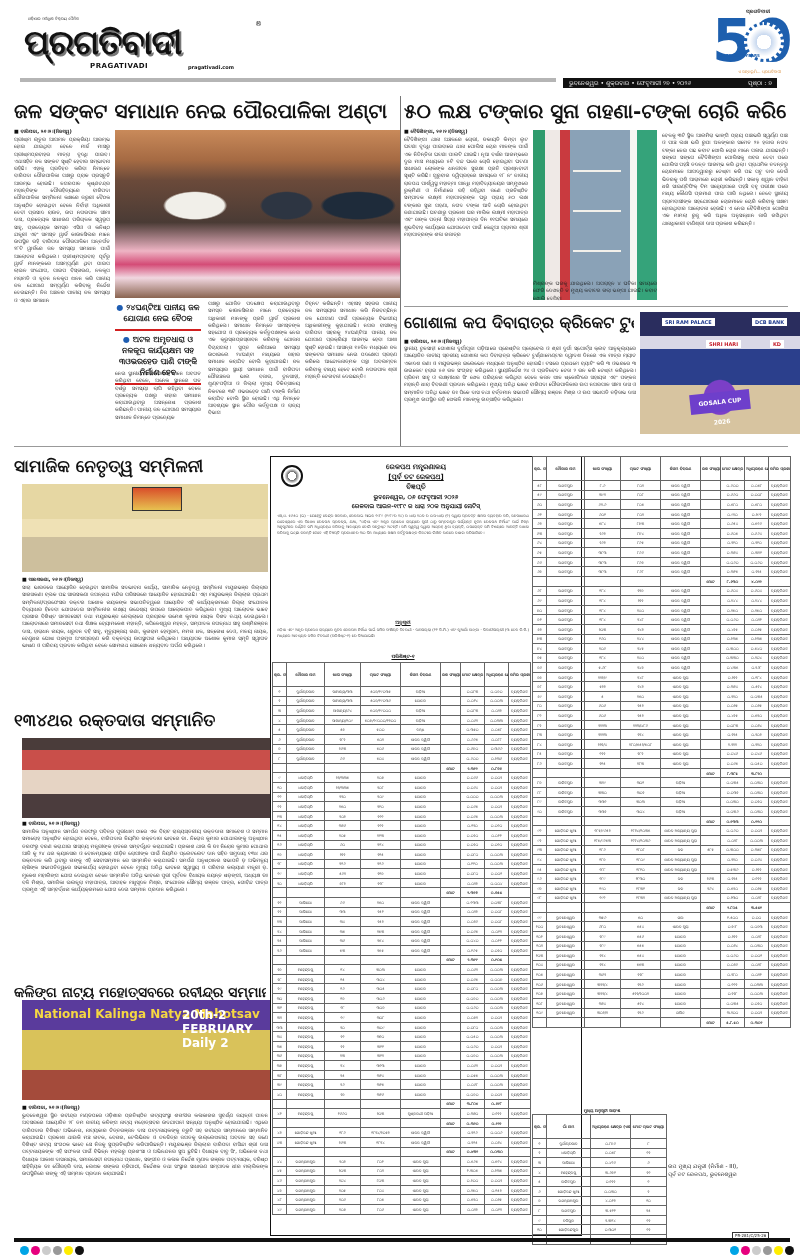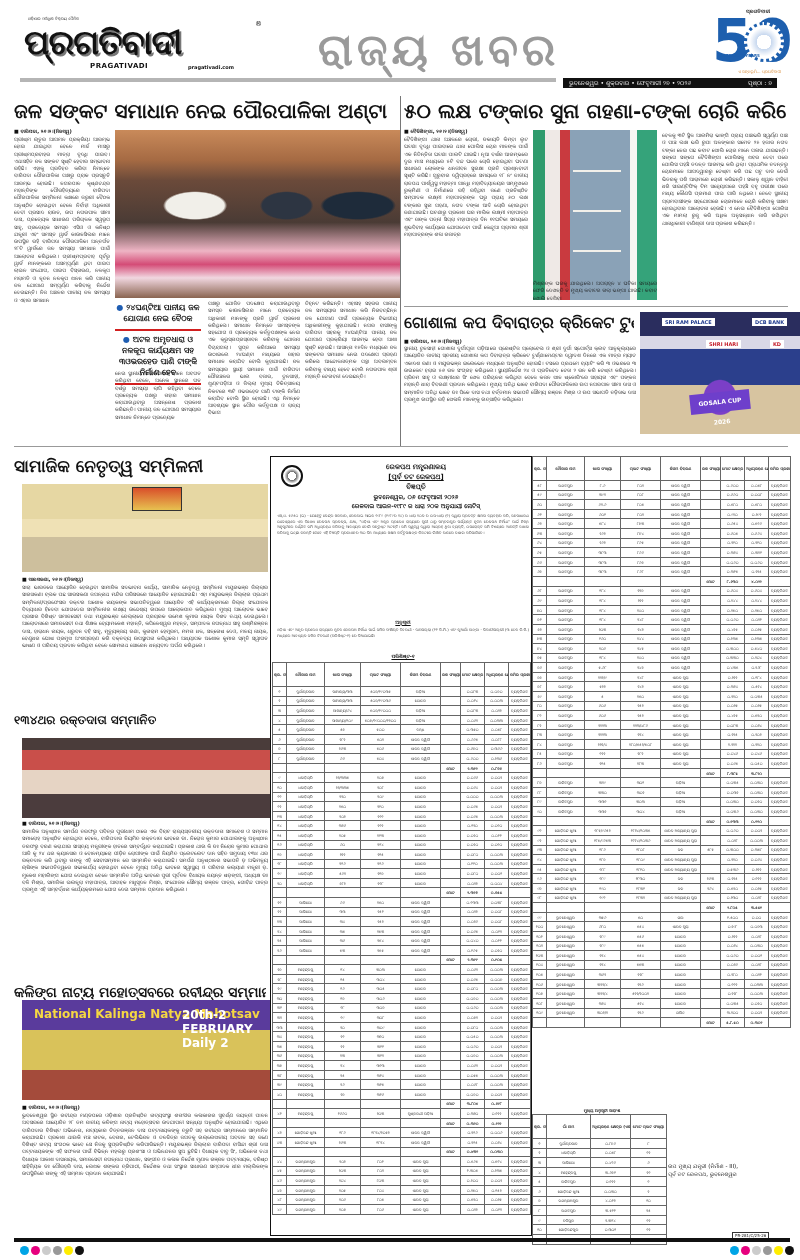--- a/index.html
+++ b/index.html
@@ -30,21 +30,21 @@
   .anniv .brand { position: absolute; left: 38px; top: 0; font-size: 5px; font-weight: bold; }
   .anniv .years { position: absolute; left: 12px; top: 45px; font-size: 4px; color: #1d5fae; font-weight: bold; }
   .anniv .motto { position: absolute; left: 30px; top: 61px; font-size: 4px; color: #d27b1d; }
 
   
   .headline { position: absolute; font-weight: bold; color: #111; white-space: nowrap; overflow: hidden; }
   .hl-water { left: 14px; top: 96px; width: 380px; font-size: 20px; line-height: 30px; }
   .hl-theft { left: 404px; top: 96px; width: 382px; font-size: 20px; line-height: 30px; }
   .hl-cricket { left: 404px; top: 310px; width: 230px; font-size: 16px; line-height: 26px; }
   .hl-social { left: 14px; top: 452px; width: 252px; font-size: 17px; line-height: 28px; }
-  .hl-blood { left: 14px; top: 706px; width: 252px; font-size: 12px; line-height: 28px; }
+  .hl-blood { left: 14px; top: 706px; width: 252px; font-size: 17px; line-height: 28px; }
   .hl-kalinga { left: 14px; top: 978px; width: 252px; font-size: 14px; line-height: 28px; }
   .vrule { position: absolute; background: #777; width: 1px; }
   .hrule { position: absolute; background: #999; height: 1px; }
   .thick-rule { position: absolute; background: #111; height: 4px; }
 
   
   .dateline-small { position: absolute; font-size: 5px; font-weight: bold; color: #111; }
   .bodytext { position: absolute; font-size: 5.2px; line-height: 7.3px; color: #1a1a1a; text-align: justify; overflow: hidden; }
 
   
@@ -80,21 +80,21 @@
   .photo .cup-banner { position: absolute; left: 50px; top: 80px; width: 60px; height: 20px; background: #6e3fcb; color: #fff;
      font-size: 6px; font-weight: bold; text-align: center; line-height: 20px; transform: rotate(-6deg); }
 
   
   .callout { position: absolute; left: 115px; top: 300px; width: 86px; }
   .callout .item { font-size: 8px; font-weight: bold; text-align: center; line-height: 11px; padding: 2px 0 4px; }
   .callout .bullet { color: #1e5db2; font-size: 8px; }
   .callout .redline { height: 2px; background: #d21f1f; margin: 1px 0; }
 
   
-  .notice { position: absolute; left: 270px; top: 456px; width: 262px; height: 780px; border: 1px solid #111; }
+  .notice { position: absolute; left: 270px; top: 456px; width: 312px; height: 780px; border: 1px solid #111; }
   .notice .emblem { position: absolute; left: 10px; top: 8px; width: 22px; height: 22px; border-radius: 50%;
                     border: 2px solid #111; background: radial-gradient(circle, #fff 30%, #666 32%, #fff 60%); }
   .notice .nt-title { position: absolute; left: 40px; width: 210px; text-align: center; font-size: 7px; font-weight: bold; }
   .notice .nt-body { position: absolute; left: 6px; width: 252px; font-size: 3.8px; line-height: 5.6px; color: #333; text-align: justify; }
   .notice .nt-annex { position: absolute; left: 6px; width: 252px; text-align: center; font-size: 5px; font-weight: bold; text-decoration: underline; }
 
   table.grid { border-collapse: collapse; position: absolute; font-size: 3.8px; color: #222; table-layout: fixed; }
   table.grid th, table.grid td { border: 0.6px solid #666; padding: 0 1px; height: 9.6px; text-align: center; overflow: hidden; white-space: nowrap; }
   table.grid th { font-weight: bold; height: 24px; font-size: 4px; }
   table.grid tr.total td { font-weight: bold; }
@@ -110,21 +110,20 @@
 </style>
 </head>
 <body>
 
 <div class="masthead">
   <div class="tagline">ଓଡ଼ିଶାର ସର୍ବାଧିକ ବିକ୍ରୟ ଦୈନିକ</div>
   <div class="logo">ପ୍ରଗତିବାଦୀ</div>
   <div class="logo-reg">®</div>
   <div class="logo-eng">PRAGATIVADI</div>
   <div class="logo-url">pragativadi.com</div>
-  <div class="section-title">ରାଜ୍ୟ ଖବର</div>
   <div class="grey-rule"></div>
   <div class="dateline">ଭୁବନେଶ୍ୱର • ଶୁକ୍ରବାର • ଫେବୃଆରୀ ୨୭ • ୨୦୨୬</div>
   <div class="pageno">ପୃଷ୍ଠା : ୭</div>
   <div class="anniv">
     <div class="five">50</div>
     <div class="seal"></div>
     <div class="brand">ପ୍ରଗତିବାଦୀ</div>
     <div class="years">1973-2023 YEARS</div>
     <div class="motto">ଏ ଜନ୍ମଭୂମି... ପ୍ରଗତିବାଦୀ</div>
   </div>

